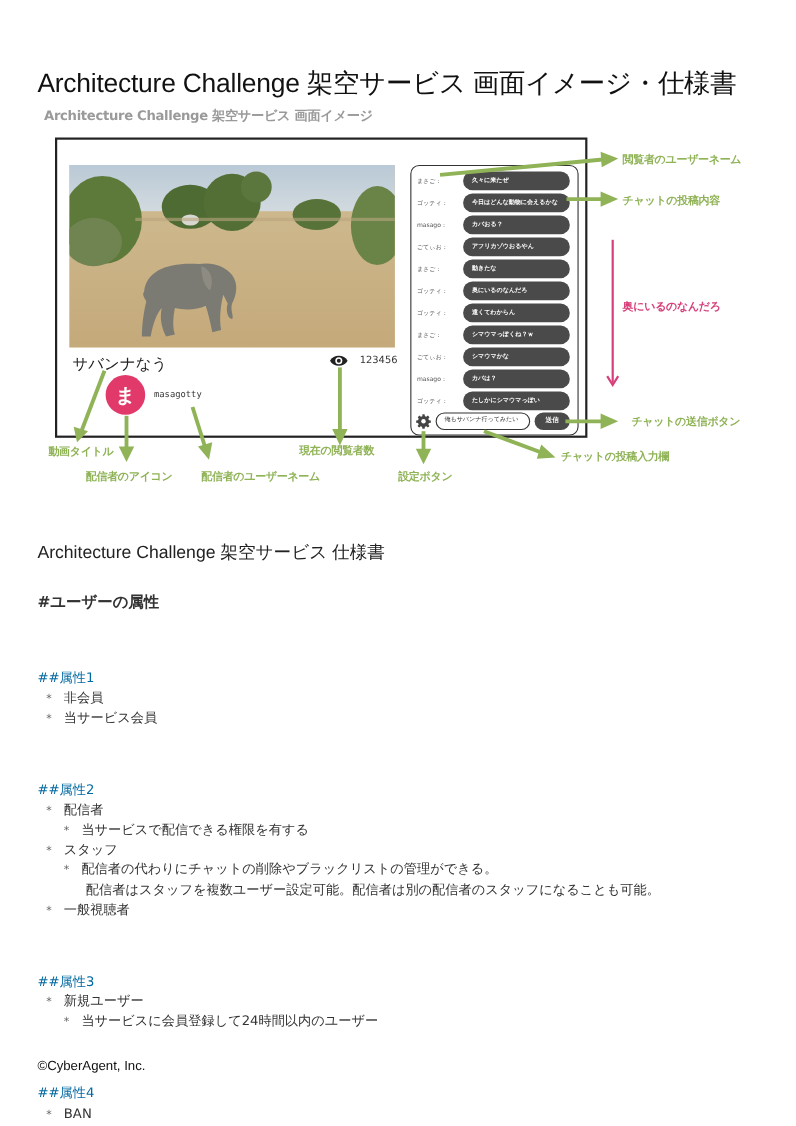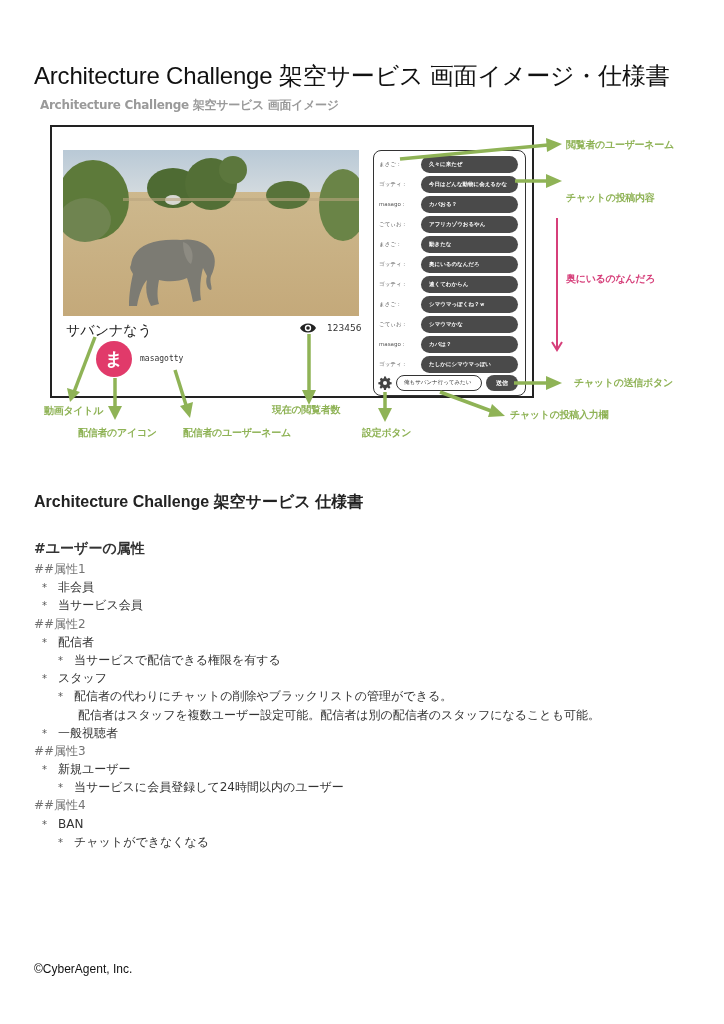--- a/index.html
+++ b/index.html
@@ -24,25 +24,25 @@
   .chat-user { position: absolute; left: 5px; top: 5px; font-size: 5.5px; color: #555; white-space: nowrap; }
   .chat-bubble { position: absolute; left: 47px; top: 0; width: 97px; height: 17px; border-radius: 9px; background: #4a4a4a; color: #fff; font-size: 5.5px; font-weight: bold; padding-left: 8px; line-height: 17px; white-space: nowrap; overflow: hidden; }
   .gear { position: absolute; left: 4px; top: 225px; width: 14px; height: 14px; }
   .chat-input { position: absolute; left: 22px; top: 224px; width: 86px; height: 16px; border: 1.5px solid #333; border-radius: 9px; font-size: 5.5px; padding-left: 7px; line-height: 13px; color: #333; white-space: nowrap; overflow: hidden; background: #fff; }
   .send-btn { position: absolute; left: 112px; top: 224px; width: 32px; height: 16px; border-radius: 9px; background: #4a4a4a; color: #fff; font-size: 6px; font-weight: bold; text-align: center; line-height: 16px; }
 
   .annot { position: absolute; font-size: 10px; font-weight: bold; color: #8fb356; white-space: nowrap; letter-spacing: -0.3px; }
   .annot.pink { color: #d63f7a; }
   svg.overlay { position: absolute; left: 0; top: 0; width: 724px; height: 460px; pointer-events: none; }
 
-  .spec-title { position: absolute; left: 34px; top: 492px; font-family: "Liberation Sans", "DejaVu Sans", sans-serif; font-size: 16px; color: #222; white-space: nowrap; font-weight: bold; }
+  .spec-title { position: absolute; left: 34px; top: 492px; font-family: "Liberation Sans", "DejaVu Sans", sans-serif; font-size: 16px; color: #222; white-space: nowrap; }
   .spec { position: absolute; left: 34px; top: 538px; font-size: 12px; color: #333; }
   .spec .line { height: 18.2px; line-height: 18.2px; white-space: nowrap; }
   .spec .h1 { font-size: 14px; font-weight: bold; color: #333; height: 22px; line-height: 20px; }
-  .spec .h2 { color: #737373; }
+  .spec .h2 { color: #0369a1; margin-top: 47px; }
   .spec .l1 { padding-left: 8px; }
   .spec .l2 { padding-left: 24px; }
   .spec .l2c { padding-left: 40px; }
   .spec .l2c2 { padding-left: 44px; }
   .star { display: inline-block; width: 16px; font-size: 10px; color: #555; }
 
   .footer { position: absolute; left: 34px; top: 962px; font-family: "Liberation Sans", "DejaVu Sans", sans-serif; font-size: 12px; color: #111; }
 </style>
 </head>
 <body>
@@ -168,21 +168,21 @@
     <line x1="385" y1="392" x2="385" y2="410"></line>
     <polygon points="378,408 385,422 392,408" stroke="none"></polygon>
   </g>
   <g stroke="#d63f7a" stroke-width="2" fill="none">
     <line x1="557" y1="218" x2="557" y2="348"></line>
     <polyline points="552,342 557,350 562,342"></polyline>
   </g>
 </svg>
 
 <div class="annot" style="left:566px; top:138px;">閲覧者のユーザーネーム</div>
-<div class="annot" style="left:566px; top:175px;margin-top:16px;">チャットの投稿内容</div>
+<div class="annot" style="left:566px; top:175px;">チャットの投稿内容</div>
 <div class="annot pink" style="left:566px; top:272px;">奥にいるのなんだろ</div>
 <div class="annot" style="left:574px; top:376px;">チャットの送信ボタン</div>
 <div class="annot" style="left:510px; top:408px;">チャットの投稿入力欄</div>
 <div class="annot" style="left:44px; top:404px;">動画タイトル</div>
 <div class="annot" style="left:78px; top:426px;">配信者のアイコン</div>
 <div class="annot" style="left:183px; top:426px;">配信者のユーザーネーム</div>
 <div class="annot" style="left:272px; top:403px;">現在の閲覧者数</div>
 <div class="annot" style="left:362px; top:426px;">設定ボタン</div>
 
 <div class="spec-title">Architecture Challenge 架空サービス 仕様書</div>

